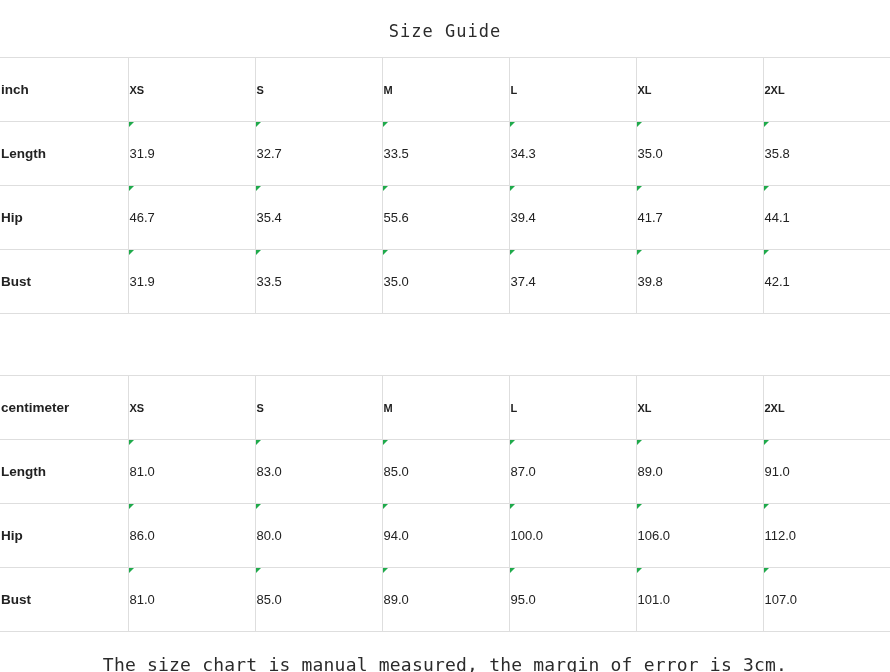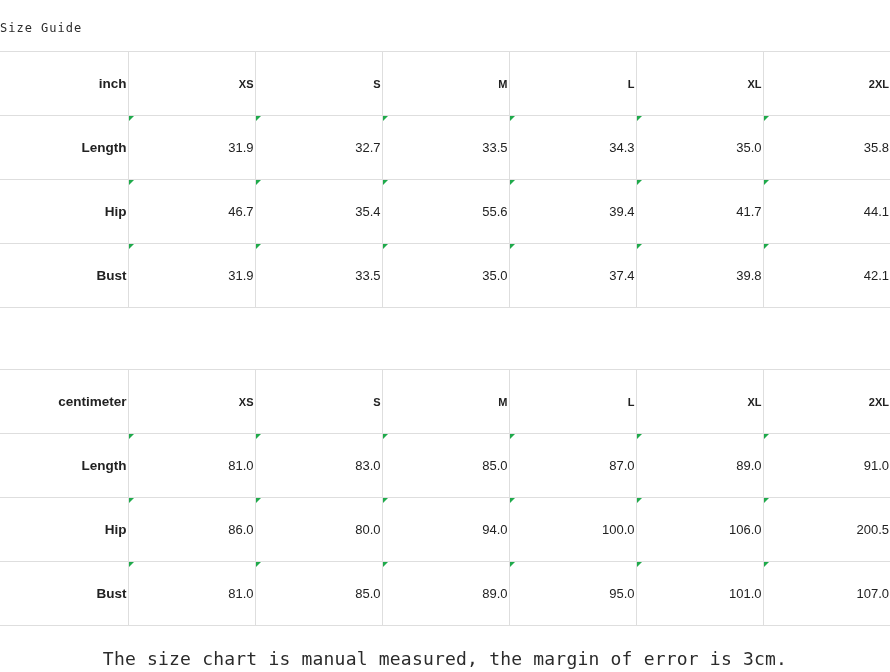--- a/index.html
+++ b/index.html
@@ -14,37 +14,37 @@
     color: #1a1a1a;
     overflow: hidden;
   }
   .page {
     position: relative;
     width: 890px;
     height: 672px;
     box-sizing: border-box;
   }
   .title {
-    text-align: left;
+    text-align: center;
     font-family: "DejaVu Sans Mono", monospace;
-    font-size: 12px;
+    font-size: 17px;
     letter-spacing: 1px;
     color: #2b2b2b;
     padding-top: 21px;
     padding-bottom: 16px;
   }
   table.sizetable {
     width: 890px;
     border-collapse: collapse;
     table-layout: fixed;
   }
   table.sizetable td {
     border: 1px solid #dedede;
     height: 61px;
-    text-align: right;
+    text-align: left;
     vertical-align: middle;
     font-size: 13px;
     color: #222222;
     position: relative;
   }
   table.sizetable td:first-child {
     border-left: none;
   }
   table.sizetable td:last-child {
     border-right: none;
@@ -176,21 +176,21 @@
         <td class="marked">89.0</td>
         <td class="marked">91.0</td>
       </tr>
       <tr>
         <td class="rowhead">Hip</td>
         <td class="marked">86.0</td>
         <td class="marked">80.0</td>
         <td class="marked">94.0</td>
         <td class="marked">100.0</td>
         <td class="marked">106.0</td>
-        <td class="marked">200.5</td>
+        <td class="marked">112.0</td>
       </tr>
       <tr>
         <td class="rowhead">Bust</td>
         <td class="marked">81.0</td>
         <td class="marked">85.0</td>
         <td class="marked">89.0</td>
         <td class="marked">95.0</td>
         <td class="marked">101.0</td>
         <td class="marked">107.0</td>
       </tr>

